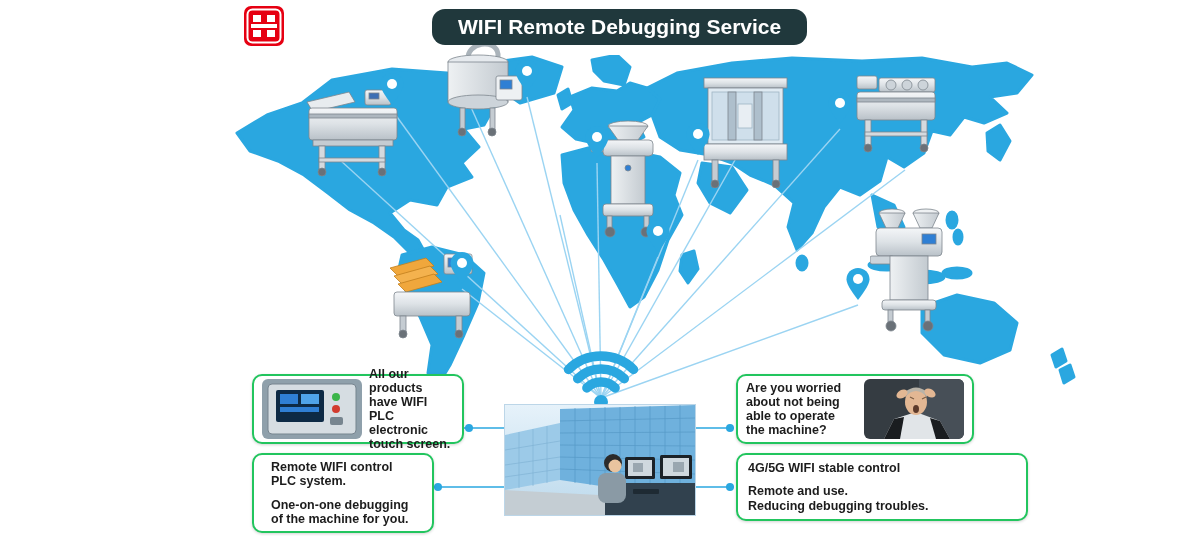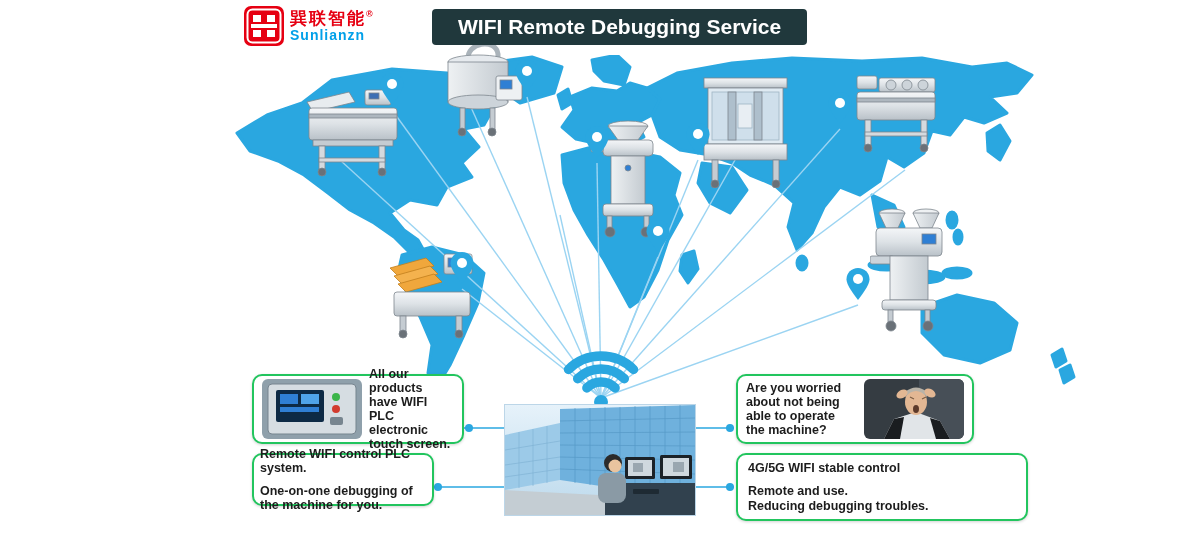--- a/index.html
+++ b/index.html
@@ -8,21 +8,21 @@
     font-family:"Liberation Sans", sans-serif;
   }
   .abs{position:absolute;}
   
   .logo{left:244px;top:6px;display:flex;align-items:center;gap:6px;}
   .logo-txt{display:flex;flex-direction:column;line-height:1.05;}
   .logo-cn{color:#e60012;font-weight:bold;font-size:17px;letter-spacing:2px;white-space:nowrap;}
   .logo-cn sup{font-size:9px;letter-spacing:0;}
   .logo-en{color:#00a0e9;font-weight:bold;font-size:14px;letter-spacing:1px;}
   .banner{
-    left:432px;top:9px;background:#20383c;color:#fff;border-radius:4px;
+    left:432px;top:9px;background:#20383c;color:#fff;border-radius:13px;
     padding:6px 26px;font-size:21px;font-weight:bold;white-space:nowrap;
   }
   
   .callout{
     background:#fff;border:2px solid #22c55e;border-radius:10px;
     box-shadow:0 1px 3px rgba(0,0,0,.18);display:flex;align-items:center;
     box-sizing:border-box;padding:4px 8px;gap:7px;
   }
   .callout .txt{font-size:12.5px;font-weight:bold;color:#1c1c1c;line-height:1.13;}
   .gap-top{margin-top:9px;}
@@ -266,24 +266,20 @@
   <div class="abs logo">
     <svg width="40" height="40" viewBox="0 0 40 40">
       <rect x="0" y="0" width="40" height="40" rx="7" fill="#e60012"></rect>
       <rect x="3.5" y="3.5" width="33" height="33" rx="5" fill="none" stroke="#fff" stroke-width="2"></rect>
       <rect x="9" y="9" width="8" height="7" fill="#fff"></rect>
       <rect x="23" y="9" width="8" height="7" fill="#fff"></rect>
       <rect x="7" y="18" width="26" height="4" fill="#fff"></rect>
       <rect x="9" y="24" width="8" height="7" fill="#fff"></rect>
       <rect x="23" y="24" width="8" height="7" fill="#fff"></rect>
     </svg>
-    <div class="logo-txt">
-      <span class="logo-cn"><span>巽联智能</span><sup>®</sup></span>
-      <span class="logo-en">Sunlianzn</span>
-    </div>
   </div>
 
   <div class="abs banner">WIFI Remote Debugging Service</div>
 
   <svg class="abs connectors" width="1200" height="536" viewBox="0 0 1200 536">
     <g stroke="#2aa7e0" stroke-width="1.6">
       <line x1="463" y1="428" x2="510" y2="428"></line>
       <line x1="433" y1="487" x2="510" y2="487"></line>
       <line x1="690" y1="428" x2="734" y2="428"></line>
       <line x1="690" y1="487" x2="734" y2="487"></line>
@@ -349,21 +345,21 @@
         <rect x="39" y="15" width="18" height="10" fill="#4fa3e8"></rect>
         <rect x="18" y="28" width="39" height="5" fill="#2f7fd4"></rect>
         <circle cx="74" cy="18" r="4" fill="#3bb54a"></circle>
         <circle cx="74" cy="30" r="4" fill="#d23b2e"></circle>
         <rect x="68" y="38" width="13" height="8" rx="2" fill="#77858f"></rect>
       </svg>
     </div>
     <div class="txt">All our products have WIFI PLC electronic touch screen.</div>
   </div>
 
-  <div class="abs callout" style="left:252px;top:453px;width:182px;height:53px;padding:6px 6px;">
+  <div class="abs callout" style="left:252px;top:453px;width:182px;height:80px;padding:6px 17px;">
     <div>
       <div class="txt">Remote WIFI control PLC system.</div>
       <div class="txt gap-top">One-on-one debugging of the machine for you.</div>
     </div>
   </div>
 
   <div class="abs callout" style="left:736px;top:374px;width:238px;height:70px">
     <div class="txt" style="width:122px">Are you worried about not being able to operate the machine?</div>
     <div class="photo-frame">
       <svg width="100" height="60" viewBox="0 0 100 60">

